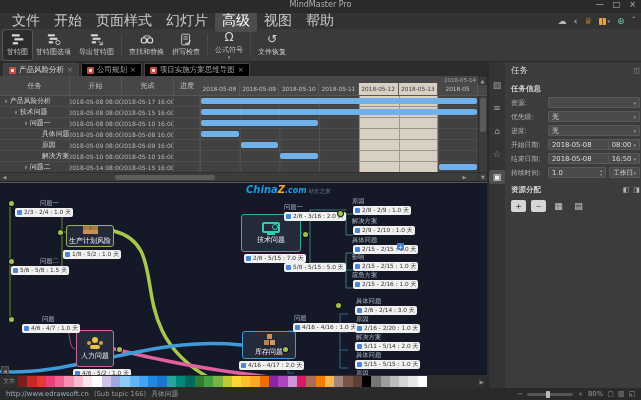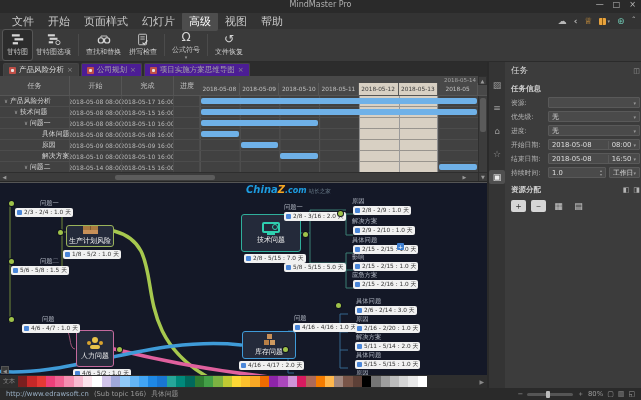--- a/index.html
+++ b/index.html
@@ -8,21 +8,21 @@
 
   
   .titlebar{height:13px;background:#2a2a2a;display:flex;padding:0 5px;position:relative}
   .qicons{display:flex;gap:5px;font-size:8px;color:#c0c0c0;line-height:13px}
   .qicons span{cursor:default}
   .app-title{position:absolute;left:50%;transform:translateX(-50%);font-size:8px;color:#b0b0b0}
   .winctl{margin-left:auto;display:flex;gap:9px;font-size:8px;color:#bdbdbd}
 
   
   .menubar{height:16px;background:#333;display:flex;align-items:center;padding:0 5px;gap:1px}
-  .mtab{padding:2px 7px;font-size:11px;color:#c9c9c9;border-radius:2px;white-space:nowrap}
+  .mtab{padding:2px 7px;font-size:14px;color:#c9c9c9;border-radius:2px;white-space:nowrap}
   .mtab.active{background:#4d4d4d;color:#fff}
   .micons{margin-left:auto;display:flex;gap:7px;align-items:center;font-size:9px;color:#b8b8b8}
   .upgrade{color:#e8a33d;font-size:9px}
   .giftbox{width:7px;height:7px;background:#e8a33d;border-radius:1px;display:inline-block;position:relative}
   .giftbox::after{content:"";position:absolute;left:3px;top:0;width:1px;height:7px;background:#8a5a10}
   .theme-ic{color:#6fc5b1}
 
   
   .ribbon{height:33px;background:#3a3a3a;border-bottom:1px solid #2b2b2b;display:flex;align-items:stretch;padding:1px 3px}
   .rbtn{display:flex;flex-direction:column;align-items:center;justify-content:center;gap:1px;padding:1px 4px;border-radius:2px}
@@ -31,21 +31,21 @@
   .rbtn .glyph{font-size:12px;line-height:13px;color:#d5d5d5}
   .rbtn .mini-caret{font-size:5px;color:#9a9a9a;line-height:3px}
   .rsep{width:1px;background:#4b4b4b;margin:4px 3px}
 
   
   .mainrow{display:flex;height:326px}
   .leftcol{width:487px;display:flex;flex-direction:column;background:#3a3a3a}
 
   
   .tabbar{height:14px;background:#2c2c2c;display:flex;align-items:flex-end;gap:2px;padding:0 3px}
-  .dtab{height:13px;display:flex;align-items:center;gap:3px;background:#4c1d95;color:#a5a5a5;font-size:7.5px;padding:0 5px;border:1px solid #454545;border-bottom:none;border-radius:2px 2px 0 0;white-space:nowrap}
+  .dtab{height:13px;display:flex;align-items:center;gap:3px;background:#000000;color:#a5a5a5;font-size:7.5px;padding:0 5px;border:1px solid #454545;border-bottom:none;border-radius:2px 2px 0 0;white-space:nowrap}
   .dtab.active{background:#404040;color:#ddd}
   .dtab .x{color:#8a8a8a;font-size:7px}
   .dicon{width:7px;height:7px;background:#bf4f47;border-radius:1px;position:relative;flex:none}
   .dicon::after{content:"";position:absolute;inset:2px;background:#e9e2de;border-radius:1px}
 
   
   #gantt{height:106px;position:relative;background:#414141;display:flex;flex-direction:column;border-bottom:1px solid #262626}
   .g-head{height:20px;display:flex;flex:none}
   .g-h-table{width:200px;display:flex;background:#464646;border-bottom:1px solid #555}
   .g-h-cell{display:flex;align-items:center;justify-content:center;font-size:7px;color:#c5c5c5;border-right:1px solid #555;overflow:hidden}
@@ -207,20 +207,31 @@
     <div class="rbtn">
       <svg width="14" height="13" viewBox="0 0 16 14">
           <g fill="#d5d5d5">
             <rect x="1" y="1" width="8" height="2.4"></rect>
             <rect x="3" y="5" width="9" height="2.4"></rect>
             <rect x="2" y="9" width="5" height="2.4"></rect>
           </g>
           <circle cx="12.5" cy="10.5" r="2.4" fill="none" stroke="#d5d5d5"></circle>
         </svg>
       <span class="lbl">甘特图选项</span>
+    </div>
+    <div class="rbtn">
+      <svg width="14" height="13" viewBox="0 0 16 14">
+          <g fill="#d5d5d5">
+            <rect x="1" y="1" width="8" height="2.4"></rect>
+            <rect x="3" y="5" width="9" height="2.4"></rect>
+            <rect x="2" y="9" width="5" height="2.4"></rect>
+          </g>
+          <path d="M9.5,8.5 L14,13 M14,9.5 V13 H10.5" fill="none" stroke="#d5d5d5"></path>
+        </svg>
+      <span class="lbl">导出甘特图</span>
     </div>
     <div class="rsep"></div>
     <div class="rbtn">
       <svg width="14" height="13" viewBox="0 0 16 14">
           <circle cx="4.5" cy="8" r="3" fill="none" stroke="#d5d5d5" stroke-width="1.4"></circle>
           <circle cx="11.5" cy="8" r="3" fill="none" stroke="#d5d5d5" stroke-width="1.4"></circle>
           <path d="M4.5,3 h7 M4.5,3 v2 M11.5,3 v2" fill="none" stroke="#d5d5d5"></path>
         </svg>
       <span class="lbl">查找和替换</span>
     </div>

